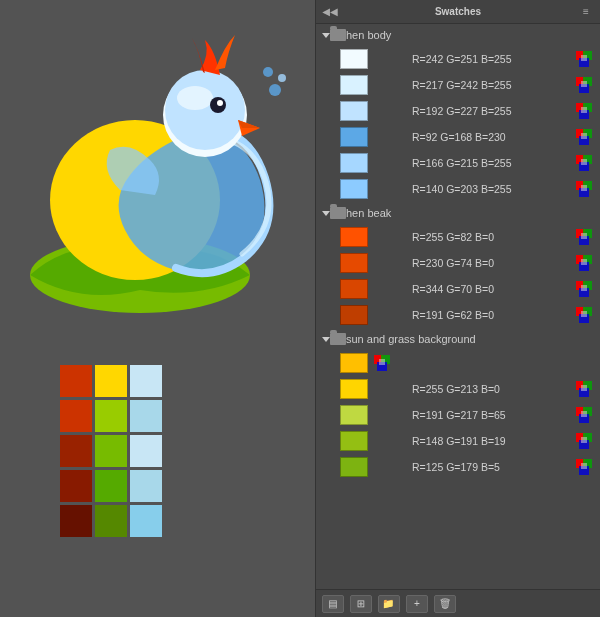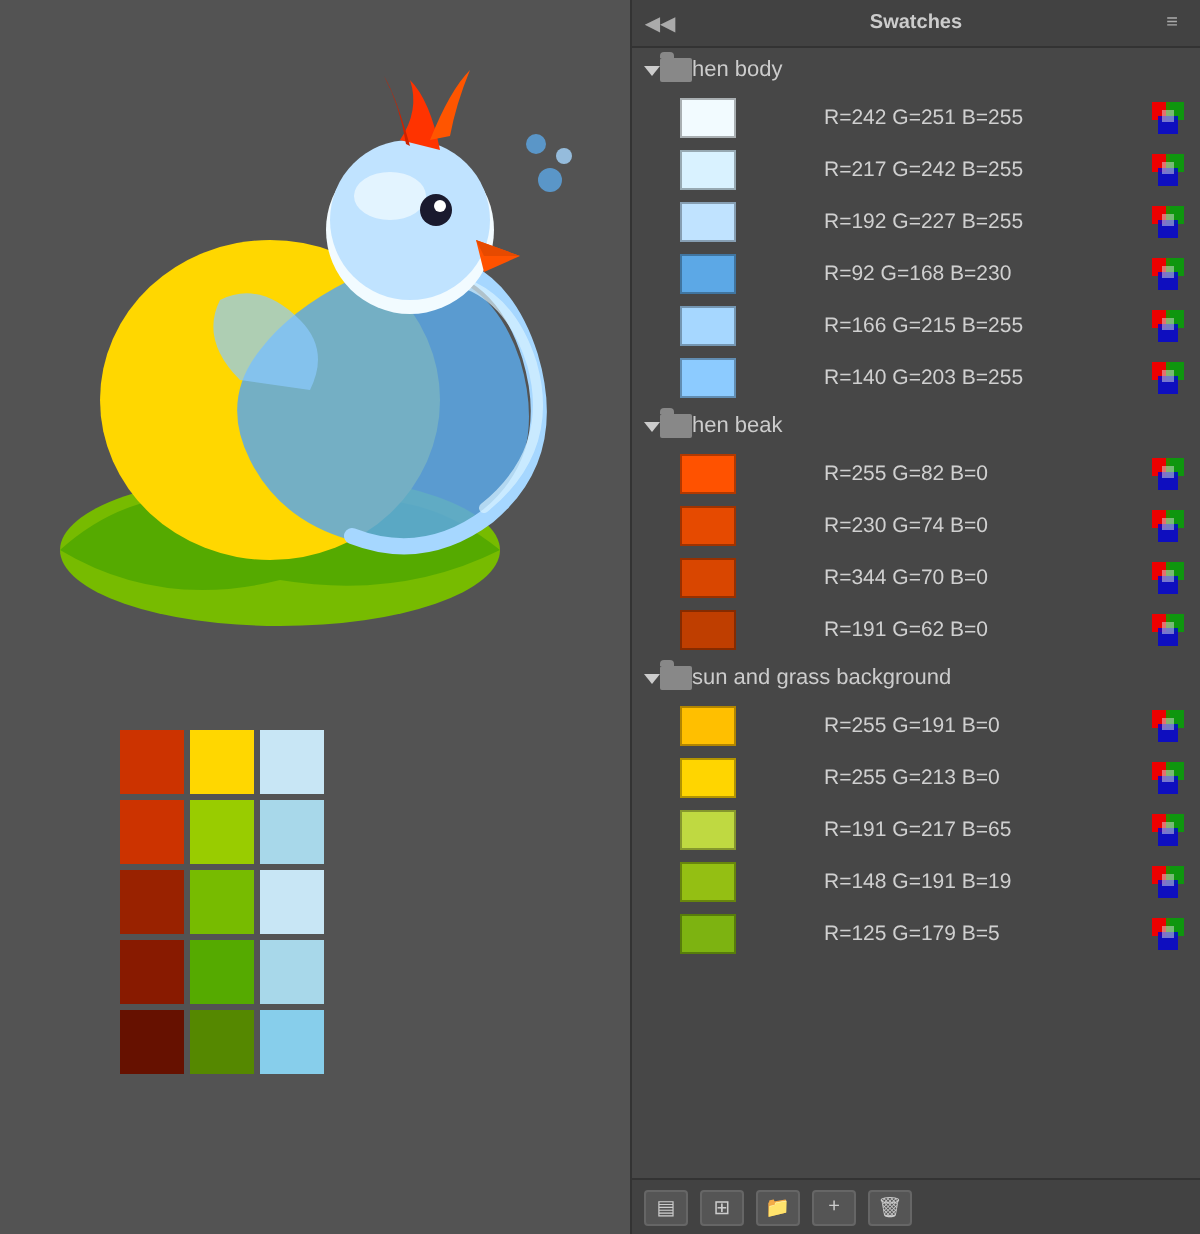--- a/index.html
+++ b/index.html
@@ -401,21 +401,20 @@
         </svg>
       </div>
       </div>
       <div class="group-header">
       <div class="triangle down"></div>
       <div class="folder-icon"></div>
       <span class="group-label">sun and grass background</span>
     </div>
       <div class="swatch-row">
         <div class="swatch-color" style="background: rgb(255, 191, 0);"></div>
-        <span class="swatch-label">R=255 G=191 B=0</span>
         <div style="width: 16px; height: 16px; flex-shrink: 0; position: relative; overflow: hidden;">
         <svg width="16" height="16" viewBox="0 0 16 16">
           <rect x="0" y="0" width="9" height="9" fill="#e00"></rect>
           <rect x="7" y="0" width="9" height="9" fill="#0a0" opacity="0.8"></rect>
           <rect x="3" y="7" width="10" height="9" fill="#00d" opacity="0.8"></rect>
           <rect x="5" y="4" width="6" height="6" fill="#ddd" opacity="0.5"></rect>
         </svg>
       </div>
       </div>
       <div class="swatch-row">

